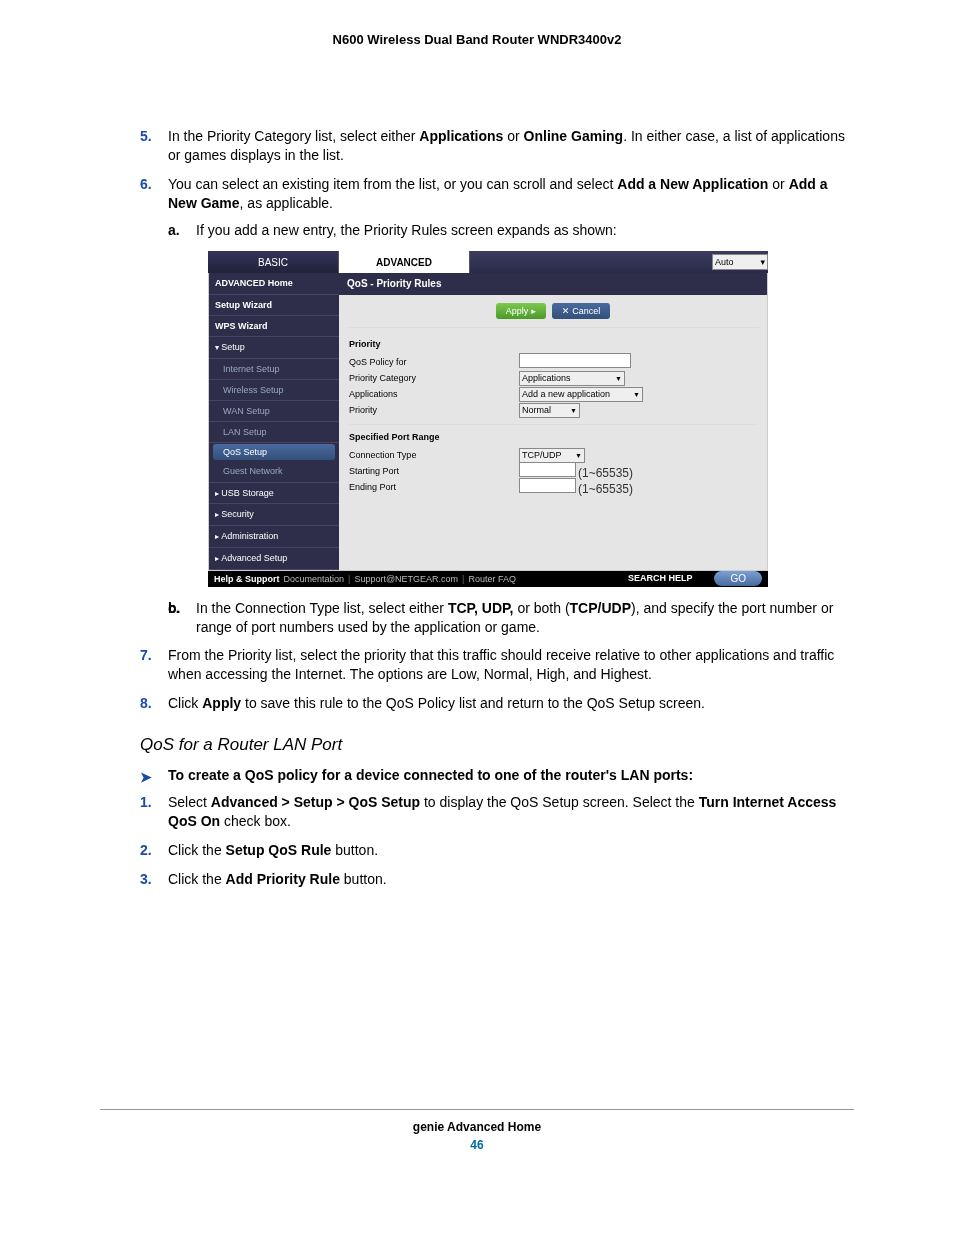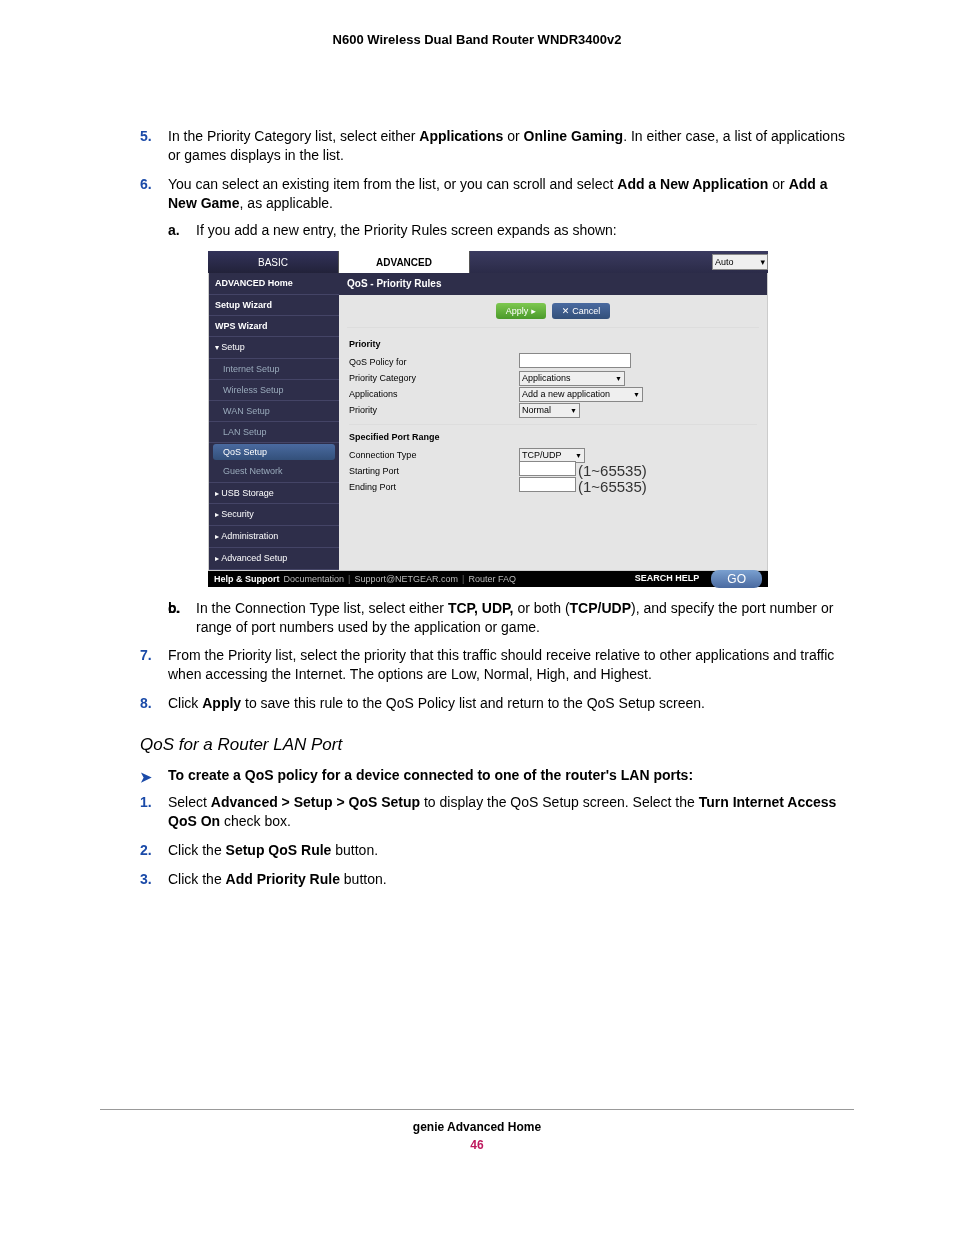--- a/index.html
+++ b/index.html
@@ -184,52 +184,52 @@
     border:1px solid #888; background:#efefef; font-size:9px;
     height:13px; display:inline-flex; align-items:center; padding:0 2px;
     justify-content:space-between;
   }
   .ss-sel .dd { font-size:7px; margin-left:3px; }
   .ss-input {
     border:1px solid #888; background:#fff; height:13px; width:55px;
     display:inline-block;
   }
   .ss-hr { border-top:1px solid #ddd; margin:6px 0; }
-  .ss-hint { font-size:15px; color:#333; margin-left:2px; }
+  .ss-hint { font-size:12px; color:#333; margin-left:2px; }
   .ss-footer {
     background: #000;
     color: #fff;
     font-size: 9px;
     display: flex;
     align-items: center;
     height: 16px;
     padding: 0 6px;
     gap: 4px;
   }
   .ss-footer .hs { font-weight:bold; }
   .ss-footer .lnk { color:#bbb; }
   .ss-footer .sep { color:#666; }
   .ss-footer .sh {
     margin-left:auto; font-weight:bold; text-align:center; line-height:9px;
   }
   .ss-footer .go {
     background: linear-gradient(#7aa0d0,#4a6aa0);
     border-radius: 8px;
     padding: 1px 16px;
-    font-size:12px;
-    margin-left:8px;
+    font-size:10px;
+    margin-left:18px;
   }
   .page-footer {
     margin-top: 220px;
     border-top: 1px solid #999;
     padding-top: 10px;
     text-align: center;
   }
   .page-footer .ft1 { font-weight:bold; font-size:12px; }
-  .page-footer .ft2 { color:#be185d; font-weight:bold; font-size:12px; margin-top:4px; }
+  .page-footer .ft2 { color:#0369a1; font-weight:bold; font-size:12px; margin-top:4px; }
 </style>
 </head>
 <body>
 
 <div class="page">
   <div class="header-title">N600 Wireless Dual Band Router WNDR3400v2</div>
 
   <div class="content">
 
     <ol class="num-list">

